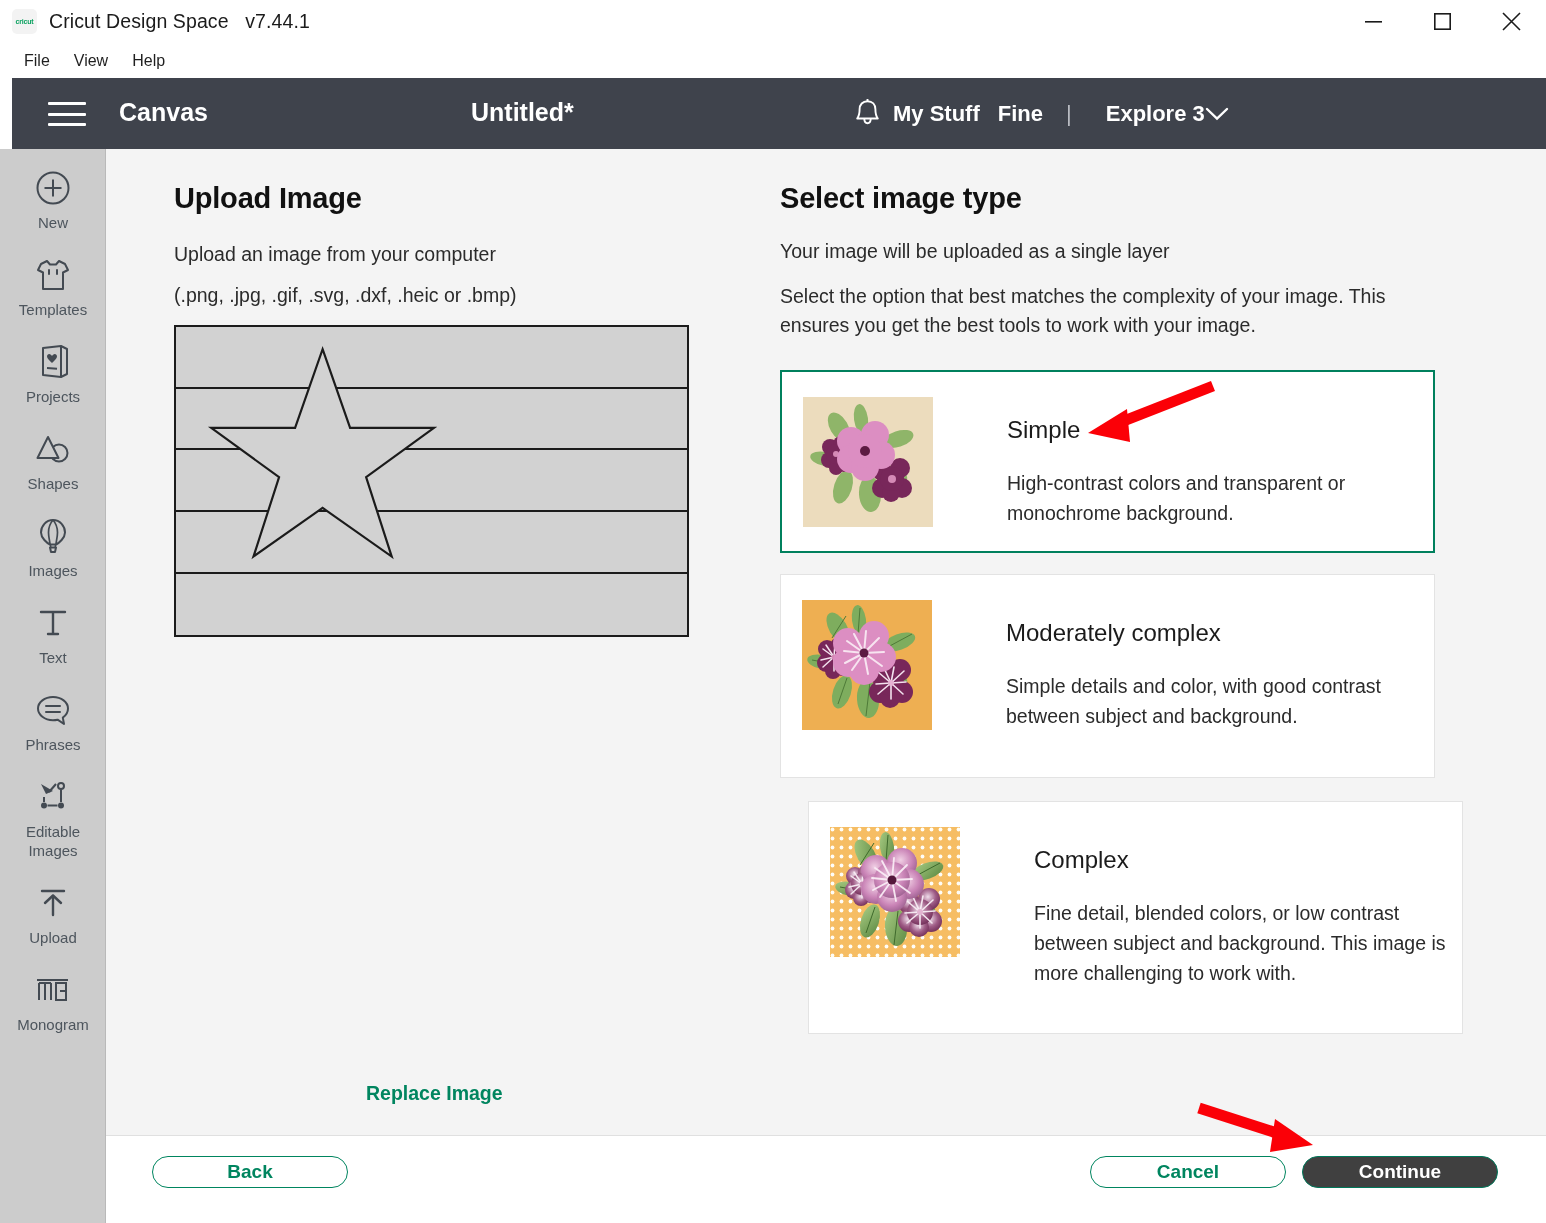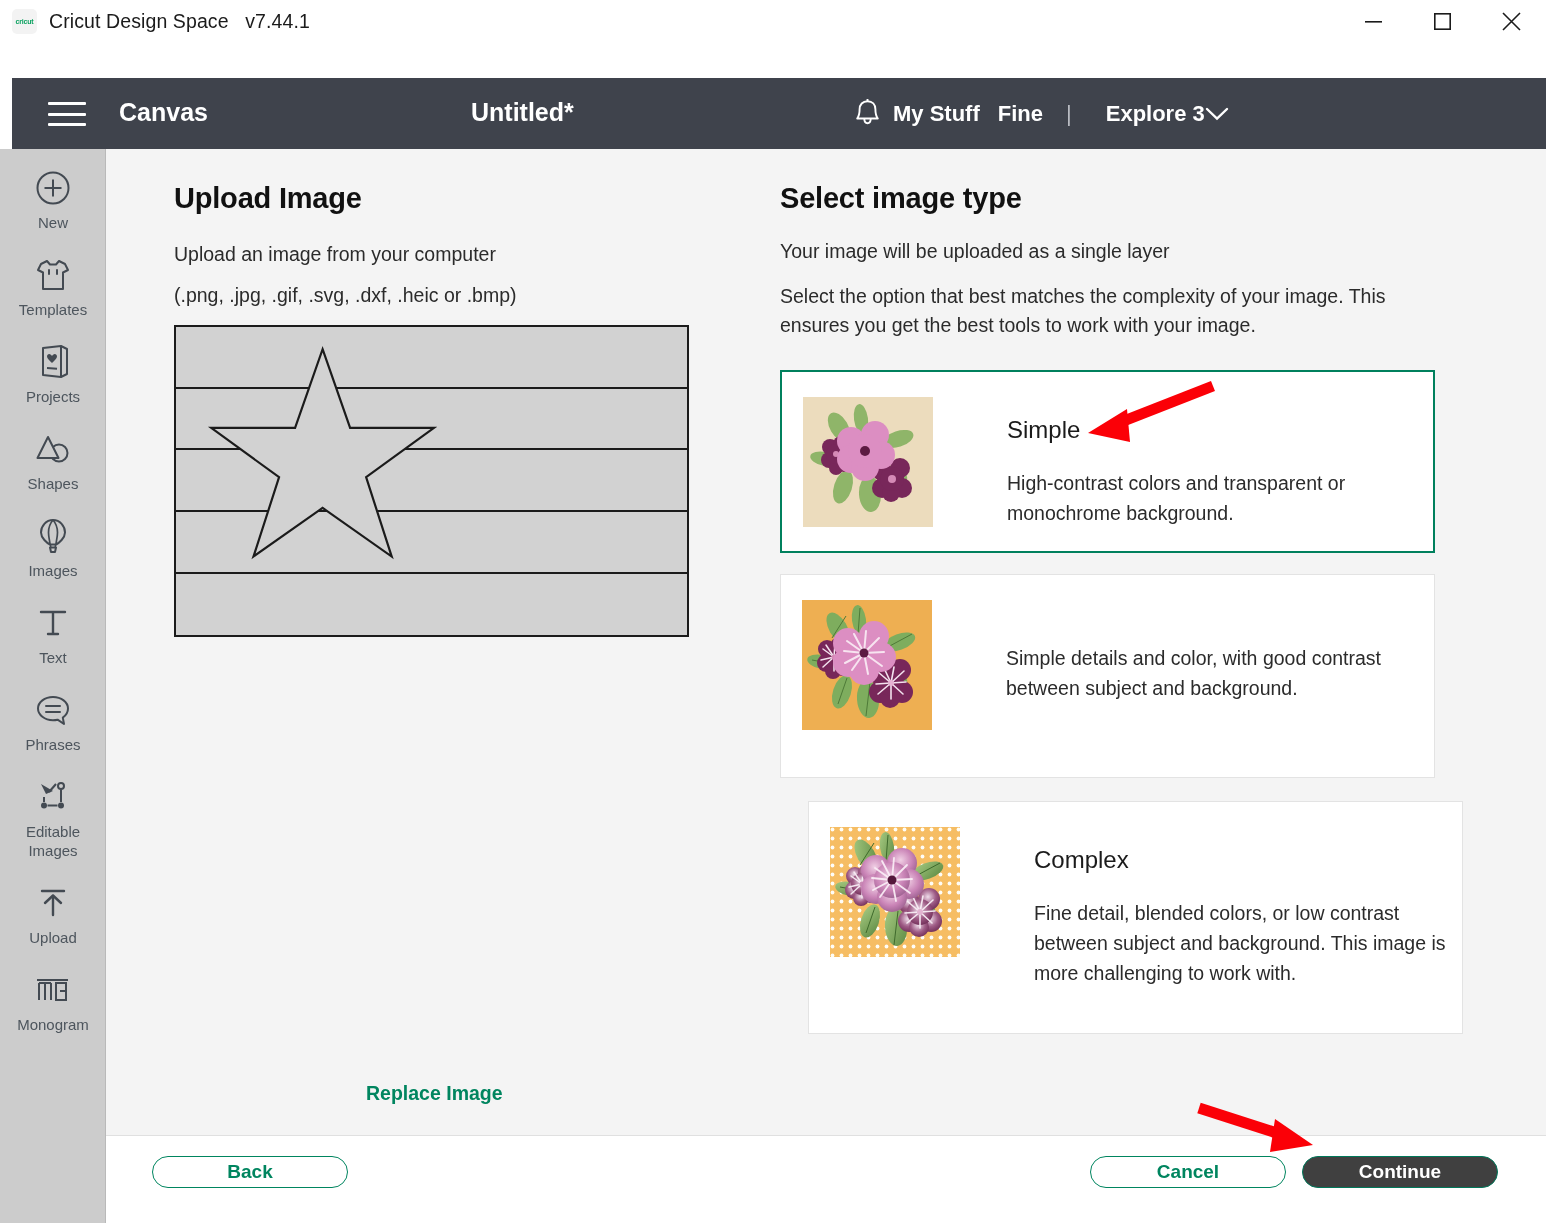--- a/index.html
+++ b/index.html
@@ -183,20 +183,25 @@
           </svg>
       </div>
       <div class="win-btn">
         <svg width="19" height="19" viewBox="0 0 19 19">
             <path d="M1 1 L18 18 M18 1 L1 18" stroke="#1b1b1b" stroke-width="1.6" fill="none"></path>
           </svg>
       </div>
     </div>
   </div>
 
+  <div class="menubar">
+    <div class="menu-item">File</div>
+    <div class="menu-item">View</div>
+    <div class="menu-item">Help</div>
+  </div>
 
   <div class="appheader">
     <div class="hamburger">
       <span></span>
         <span></span>
         <span></span>
     </div>
     <div class="hdr-canvas">Canvas</div>
     <div class="hdr-doc">Untitled*</div>
 
@@ -506,20 +511,21 @@
                 <path d="M62 53 L66 74"></path>
                   <path d="M62 53 L50 70"></path>
                   <path d="M62 53 L43 63"></path>
                 <path d="M62 53 L42 51"></path>
               </g>
               <circle cx="62" cy="53" r="4.5" fill="#5c1b42"></circle>
             </g>
           </svg>
         </div>
         <div class="card-text">
+          <div class="card-title">Moderately complex</div>
           <div class="card-desc">Simple details and color, with good contrast between subject and background.</div>
         </div>
       </div>
 
       <div class="type-card" style="top:652px; height:233px;margin-left:28px;">
         <div class="thumb">
           <svg width="130" height="130" viewBox="0 0 130 130">
             <defs>
               <pattern id="dots" width="9" height="9" patternUnits="userSpaceOnUse">
                 <rect width="9" height="9" fill="#f6bd63"></rect>

